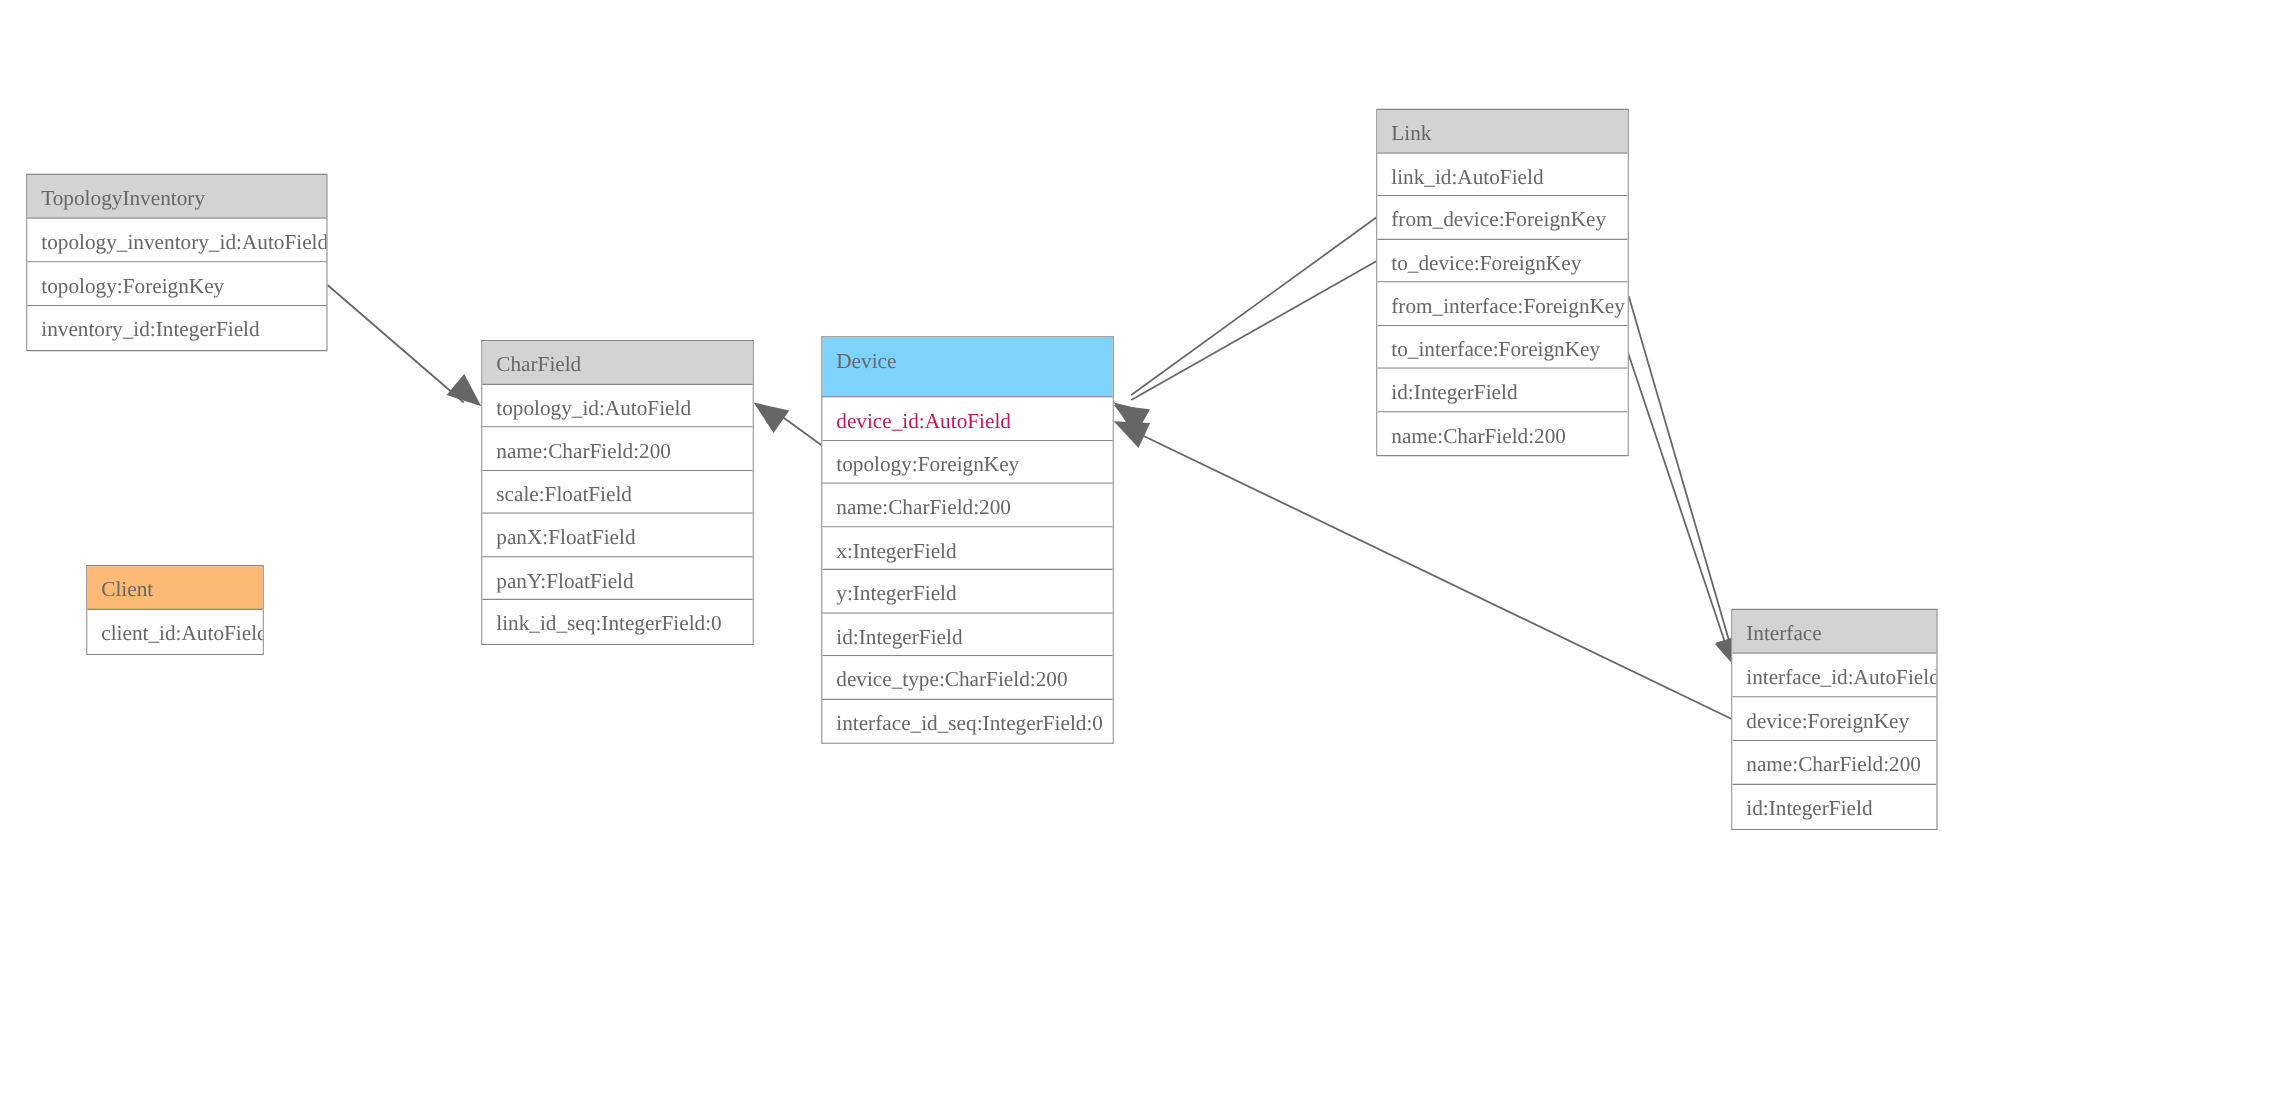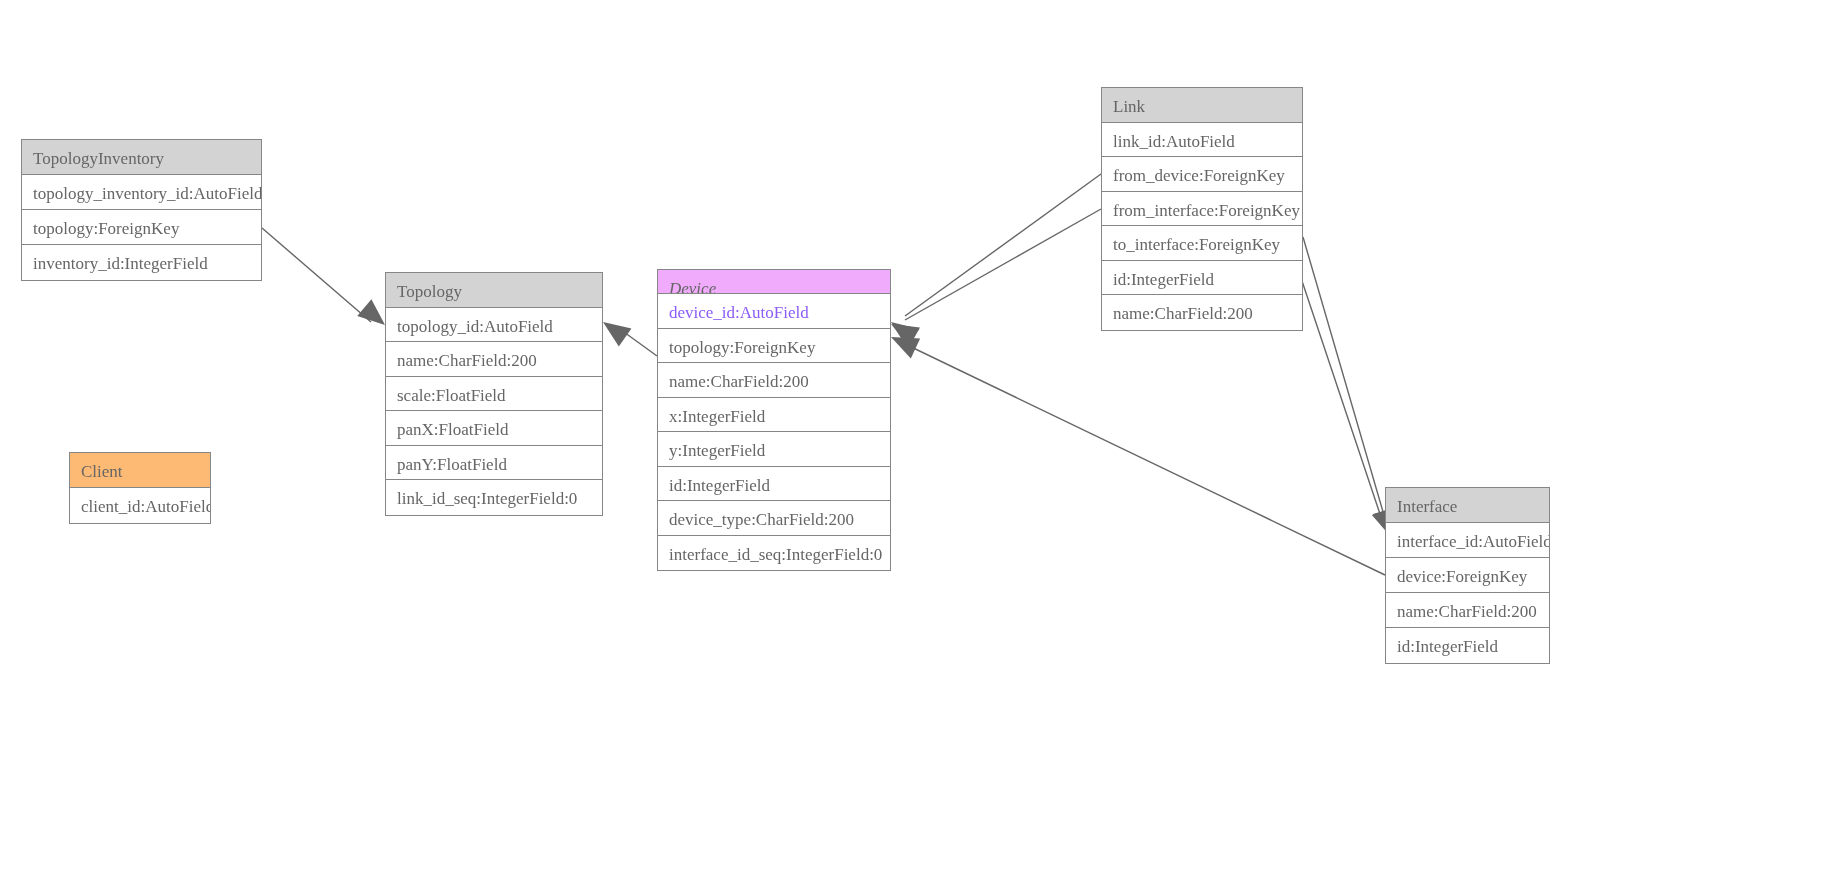--- a/index.html
+++ b/index.html
@@ -86,47 +86,48 @@
   </svg>
 
   <div id="entity-layer">
       <div class="entity" style="left: 21px; top: 139px; width: 241px; border-color: rgb(134, 134, 134);">
         <div class="entity-header" style="background: rgb(211, 211, 211); color: rgb(102, 102, 102); border-bottom-color: rgb(134, 134, 134); height: 35px;">TopologyInventory</div>
         <div class="entity-row" style="color: rgb(102, 102, 102); border-bottom-color: rgb(134, 134, 134); height: 35px;">topology_inventory_id:AutoField</div>
         <div class="entity-row" style="color: rgb(102, 102, 102); border-bottom-color: rgb(134, 134, 134); height: 35px;">topology:ForeignKey</div>
         <div class="entity-row" style="color: rgb(102, 102, 102); border-bottom-color: rgb(134, 134, 134); height: 35px;">inventory_id:IntegerField</div>
       </div>
       <div class="entity" style="left: 385px; top: 272px; width: 218px; border-color: rgb(134, 134, 134);">
-        <div class="entity-header" style="background: rgb(211, 211, 211); color: rgb(102, 102, 102); border-bottom-color: rgb(134, 134, 134); height: 34.5px;">Topology</div>
+        <div class="entity-header" style="background: rgb(211, 211, 211); color: rgb(102, 102, 102); border-bottom-color: rgb(134, 134, 134); height: 34.5px;">CharField</div>
         <div class="entity-row" style="color: rgb(102, 102, 102); border-bottom-color: rgb(134, 134, 134); height: 34.5px;">topology_id:AutoField</div>
         <div class="entity-row" style="color: rgb(102, 102, 102); border-bottom-color: rgb(134, 134, 134); height: 34.5px;">name:CharField:200</div>
         <div class="entity-row" style="color: rgb(102, 102, 102); border-bottom-color: rgb(134, 134, 134); height: 34.5px;">scale:FloatField</div>
         <div class="entity-row" style="color: rgb(102, 102, 102); border-bottom-color: rgb(134, 134, 134); height: 34.5px;">panX:FloatField</div>
         <div class="entity-row" style="color: rgb(102, 102, 102); border-bottom-color: rgb(134, 134, 134); height: 34.5px;">panY:FloatField</div>
         <div class="entity-row" style="color: rgb(102, 102, 102); border-bottom-color: rgb(134, 134, 134); height: 34.5px;">link_id_seq:IntegerField:0</div>
       </div>
       <div class="entity" style="left: 69px; top: 452px; width: 142px; border-color: rgb(134, 134, 134);">
         <div class="entity-header" style="background: #fdba74; color: rgb(102, 102, 102); border-bottom-color: rgb(134, 134, 134); height: 35px;">Client</div>
         <div class="entity-row" style="color: rgb(102, 102, 102); border-bottom-color: rgb(134, 134, 134); height: 35px;">client_id:AutoField</div>
       </div>
       <div class="entity" style="left: 657px; top: 269px; width: 234px; border-color: rgb(134, 134, 134);">
-        <div class="entity-header" style="background: #f0abfc; color: rgb(102, 102, 102); border-bottom-color: rgb(134, 134, 134); height: 24px; font-style: italic;">Device</div>
-        <div class="entity-row" style="color: #8b5cf6; border-bottom-color: rgb(134, 134, 134); height: 34.5px;">device_id:AutoField</div>
+        <div class="entity-header" style="background: #7dd3fc; color: rgb(102, 102, 102); border-bottom-color: rgb(134, 134, 134); height: 48px;">Device</div>
+        <div class="entity-row" style="color: #be185d; border-bottom-color: rgb(134, 134, 134); height: 34.5px;">device_id:AutoField</div>
         <div class="entity-row" style="color: rgb(102, 102, 102); border-bottom-color: rgb(134, 134, 134); height: 34.5px;">topology:ForeignKey</div>
         <div class="entity-row" style="color: rgb(102, 102, 102); border-bottom-color: rgb(134, 134, 134); height: 34.5px;">name:CharField:200</div>
         <div class="entity-row" style="color: rgb(102, 102, 102); border-bottom-color: rgb(134, 134, 134); height: 34.5px;">x:IntegerField</div>
         <div class="entity-row" style="color: rgb(102, 102, 102); border-bottom-color: rgb(134, 134, 134); height: 34.5px;">y:IntegerField</div>
         <div class="entity-row" style="color: rgb(102, 102, 102); border-bottom-color: rgb(134, 134, 134); height: 34.5px;">id:IntegerField</div>
         <div class="entity-row" style="color: rgb(102, 102, 102); border-bottom-color: rgb(134, 134, 134); height: 34.5px;">device_type:CharField:200</div>
         <div class="entity-row" style="color: rgb(102, 102, 102); border-bottom-color: rgb(134, 134, 134); height: 34.5px;">interface_id_seq:IntegerField:0</div>
       </div>
       <div class="entity" style="left: 1101px; top: 87px; width: 202px; border-color: rgb(134, 134, 134);">
         <div class="entity-header" style="background: rgb(211, 211, 211); color: rgb(102, 102, 102); border-bottom-color: rgb(134, 134, 134); height: 34.5px;">Link</div>
         <div class="entity-row" style="color: rgb(102, 102, 102); border-bottom-color: rgb(134, 134, 134); height: 34.5px;">link_id:AutoField</div>
         <div class="entity-row" style="color: rgb(102, 102, 102); border-bottom-color: rgb(134, 134, 134); height: 34.5px;">from_device:ForeignKey</div>
+        <div class="entity-row" style="color: rgb(102, 102, 102); border-bottom-color: rgb(134, 134, 134); height: 34.5px;">to_device:ForeignKey</div>
         <div class="entity-row" style="color: rgb(102, 102, 102); border-bottom-color: rgb(134, 134, 134); height: 34.5px;">from_interface:ForeignKey</div>
         <div class="entity-row" style="color: rgb(102, 102, 102); border-bottom-color: rgb(134, 134, 134); height: 34.5px;">to_interface:ForeignKey</div>
         <div class="entity-row" style="color: rgb(102, 102, 102); border-bottom-color: rgb(134, 134, 134); height: 34.5px;">id:IntegerField</div>
         <div class="entity-row" style="color: rgb(102, 102, 102); border-bottom-color: rgb(134, 134, 134); height: 34.5px;">name:CharField:200</div>
       </div>
       <div class="entity" style="left: 1385px; top: 487px; width: 165px; border-color: rgb(134, 134, 134);">
         <div class="entity-header" style="background: rgb(211, 211, 211); color: rgb(102, 102, 102); border-bottom-color: rgb(134, 134, 134); height: 35px;">Interface</div>
         <div class="entity-row" style="color: rgb(102, 102, 102); border-bottom-color: rgb(134, 134, 134); height: 35px;">interface_id:AutoField</div>
         <div class="entity-row" style="color: rgb(102, 102, 102); border-bottom-color: rgb(134, 134, 134); height: 35px;">device:ForeignKey</div>
         <div class="entity-row" style="color: rgb(102, 102, 102); border-bottom-color: rgb(134, 134, 134); height: 35px;">name:CharField:200</div>

